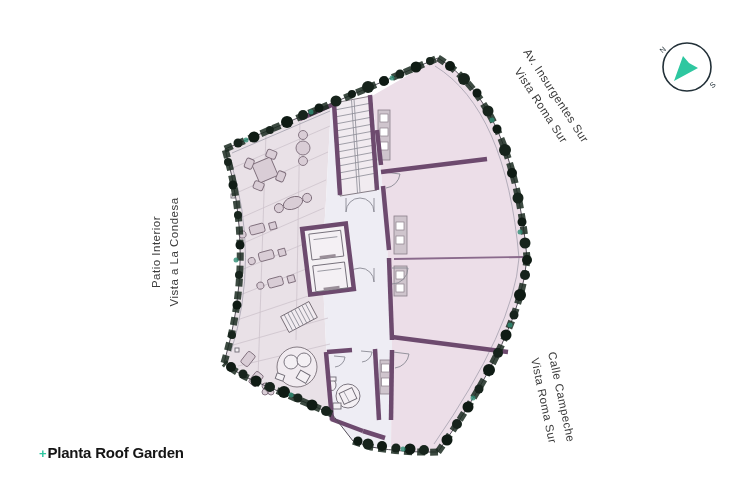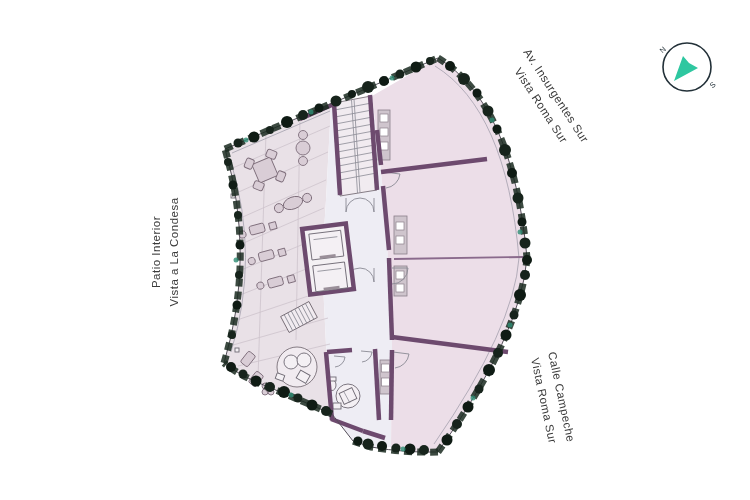--- a/index.html
+++ b/index.html
@@ -300,14 +300,17 @@
   <div class="street-label" id="label-patio">
     <div>Patio Interior</div>
     <div>Vista a La Condesa</div>
   </div>
   <div class="street-label" id="label-campeche">
     <div>Calle Campeche</div>
     <div>Vista Roma Sur</div>
   </div>
 
   
+  <div id="plan-title">
+    <span class="marker">+</span><span>Planta Roof Garden</span>
+  </div>
 
 </div>
 
 </body></html>

